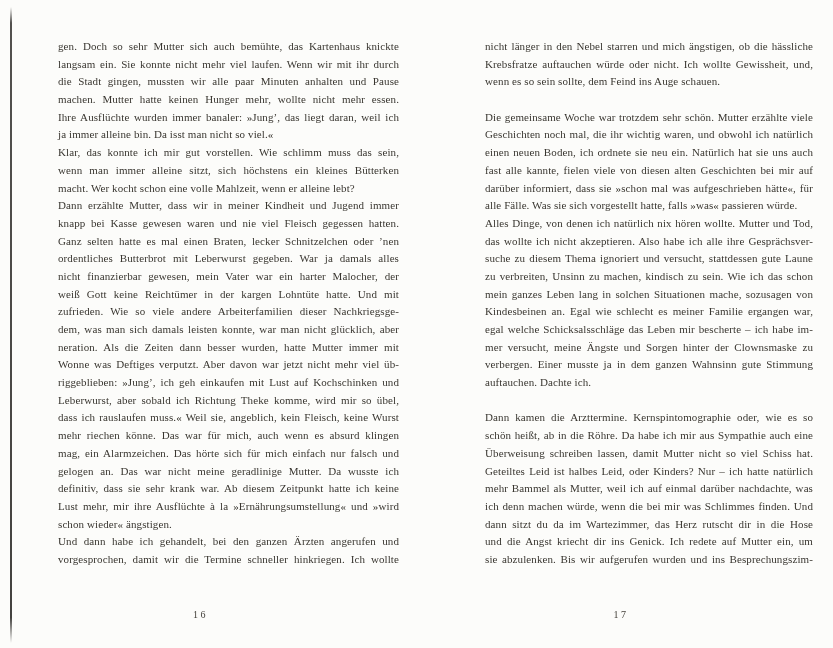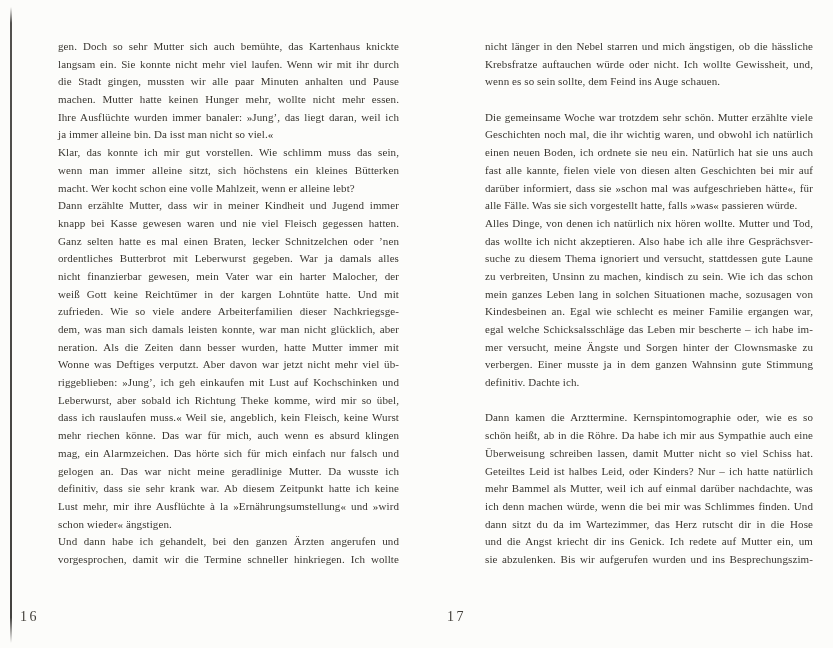--- a/index.html
+++ b/index.html
@@ -44,21 +44,22 @@
     margin-left: 20px;
   }
   .line.full {
     text-align-last: justify;
   }
   .pageno {
     position: absolute;
     top: 571px;
     width: 100%;
     margin-left: -18px;
-    font-size: 14px;
+    text-align: center;
+    font-size: 10px;
     letter-spacing: 2.5px;
     color: #413e38;
   }
 </style>
 </head>
 <body>
 
 <div id="spread">
 
   <div id="edge-line"></div>
@@ -110,21 +111,21 @@
       <div class="line" style="">alle Fälle. Was sie sich vorgestellt hatte, falls »was« passieren würde.</div>
       <div class="line full" style="">Alles Dinge, von denen ich natürlich nix hören wollte. Mutter und Tod,</div>
       <div class="line full" style="">das wollte ich nicht akzeptieren. Also habe ich alle ihre Gesprächsver-</div>
       <div class="line full" style="">suche zu diesem Thema ignoriert und versucht, stattdessen gute Laune</div>
       <div class="line full" style="">zu verbreiten, Unsinn zu machen, kindisch zu sein. Wie ich das schon</div>
       <div class="line full" style="">mein ganzes Leben lang in solchen Situationen mache, sozusagen von</div>
       <div class="line full" style="">Kindesbeinen an. Egal wie schlecht es meiner Familie ergangen war,</div>
       <div class="line full" style="">egal welche Schicksalsschläge das Leben mir bescherte – ich habe im-</div>
       <div class="line full" style="">mer versucht, meine Ängste und Sorgen hinter der Clownsmaske zu</div>
       <div class="line full" style="">verbergen. Einer musste ja in dem ganzen Wahnsinn gute Stimmung</div>
-      <div class="line" style="">definitiv. Dachte ich.</div>
+      <div class="line" style="">auftauchen. Dachte ich.</div>
       <div class="line blank" style="">&nbsp;</div>
       <div class="line full" style="">Dann kamen die Arzttermine. Kernspintomographie oder, wie es so</div>
       <div class="line full" style="">schön heißt, ab in die Röhre. Da habe ich mir aus Sympathie auch eine</div>
       <div class="line full" style="">Überweisung schreiben lassen, damit Mutter nicht so viel Schiss hat.</div>
       <div class="line full" style="">Geteiltes Leid ist halbes Leid, oder Kinders? Nur – ich hatte natürlich</div>
       <div class="line full" style="">mehr Bammel als Mutter, weil ich auf einmal darüber nachdachte, was</div>
       <div class="line full" style="">ich denn machen würde, wenn die bei mir was Schlimmes finden. Und</div>
       <div class="line full" style="">dann sitzt du da im Wartezimmer, das Herz rutscht dir in die Hose</div>
       <div class="line full" style="">und die Angst kriecht dir ins Genick. Ich redete auf Mutter ein, um</div>
       <div class="line full" style="">sie abzulenken. Bis wir aufgerufen wurden und ins Besprechungszim-</div>

